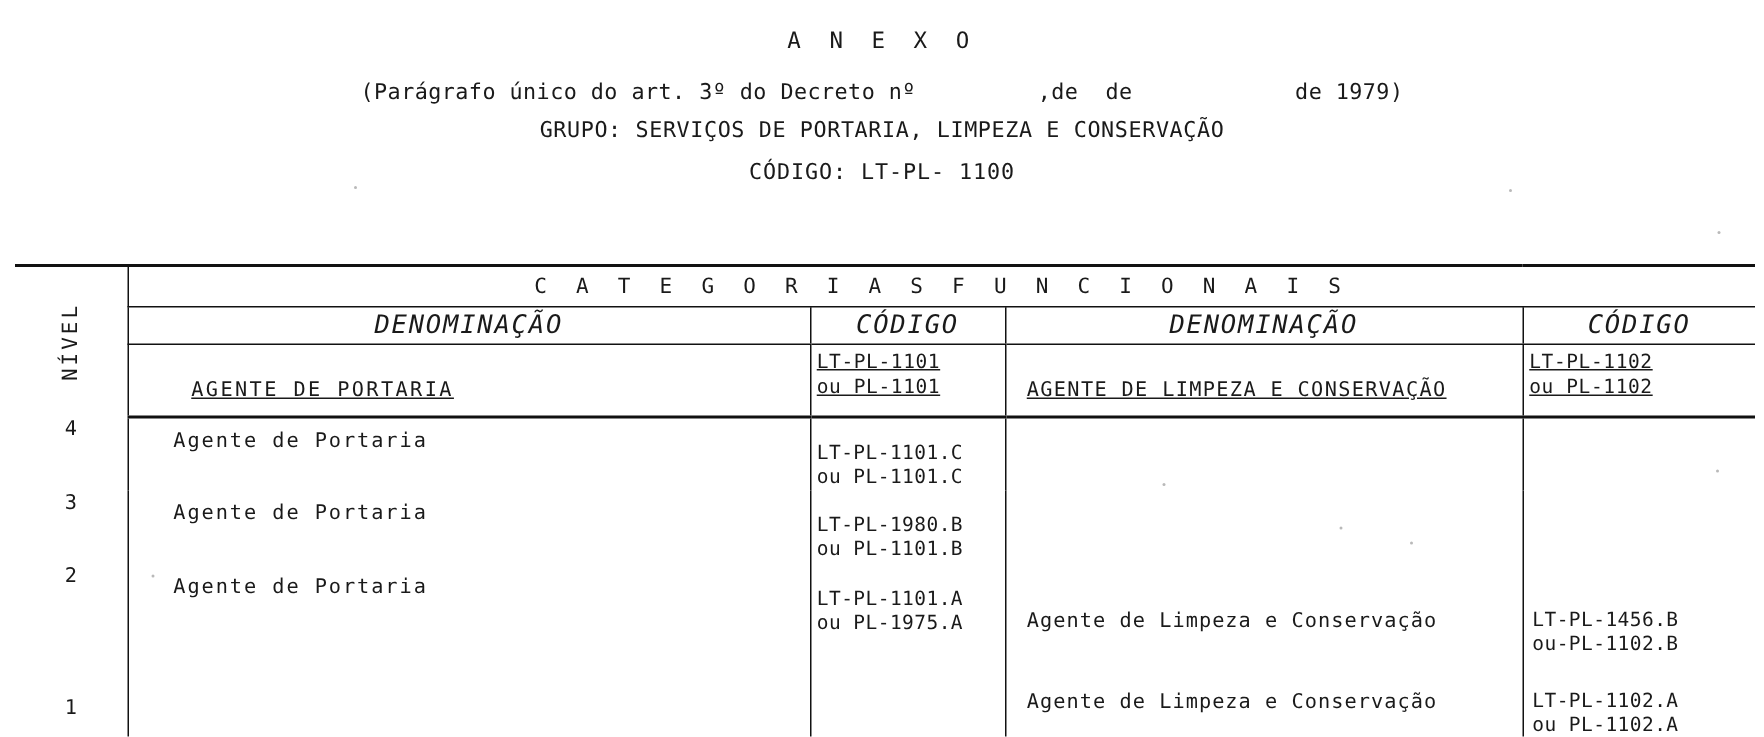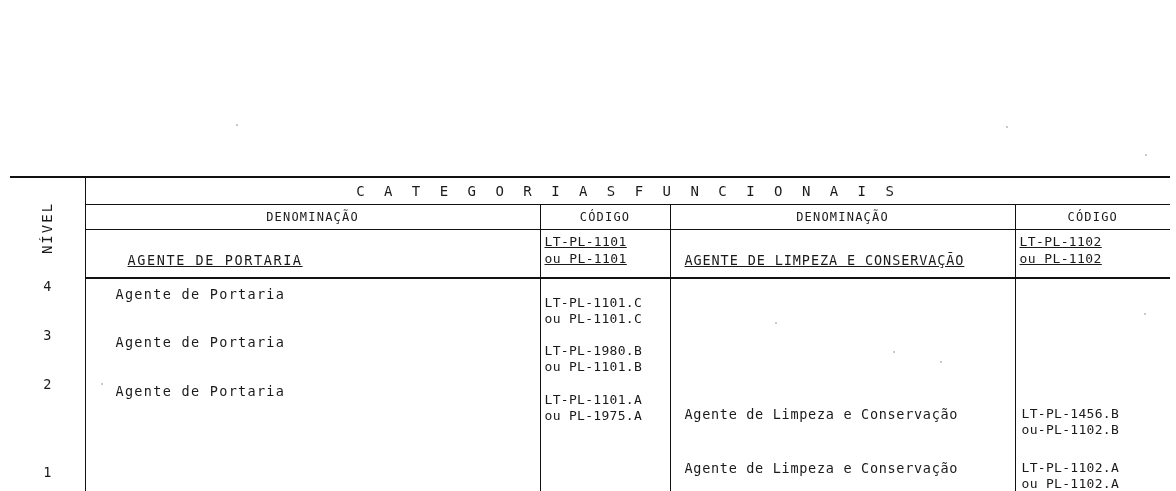--- a/index.html
+++ b/index.html
@@ -96,22 +96,23 @@
     transform-origin: center center;
     white-space: nowrap;
     letter-spacing: 2px;
     font-size: 14px;
   }
   .sub-head {
     text-align: center;
     height: 24px;
     line-height: 24px;
     letter-spacing: 1.2px;
-    font-size: 12px;
+    font-size: 17px;
     border-bottom: 1.2px solid #111;
+    font-style: italic;
   }
   .maingroup {
     height: 48px;
     font-size: 13.5px;
   }
   .maingroup .den {
     padding-left: 42px;
     padding-top: 22px;
     letter-spacing: 1.6px;
   }
@@ -171,20 +172,26 @@
     width: 2px;
     height: 2px;
     border-radius: 50%;
   }
 </style>
 </head>
 <body>
 
 <div class="page">
 
+  <div class="heading">
+    <div class="anexo">A N E X O</div>
+    <div class="subline">(Parágrafo único do art. 3º do Decreto nº         ,de  de            de 1979)</div>
+    <div class="subline grupo">GRUPO: SERVIÇOS DE PORTARIA, LIMPEZA E CONSERVAÇÃO</div>
+    <div class="subline codigo">CÓDIGO: LT-PL- 1100</div>
+  </div>
 
   <div class="table-wrap">
     <table class="anexo-table">
       <colgroup>
         <col class="c-nivel">
         <col class="c-den1">
         <col class="c-cod1">
         <col class="c-den2">
         <col class="c-cod2">
       </colgroup>

